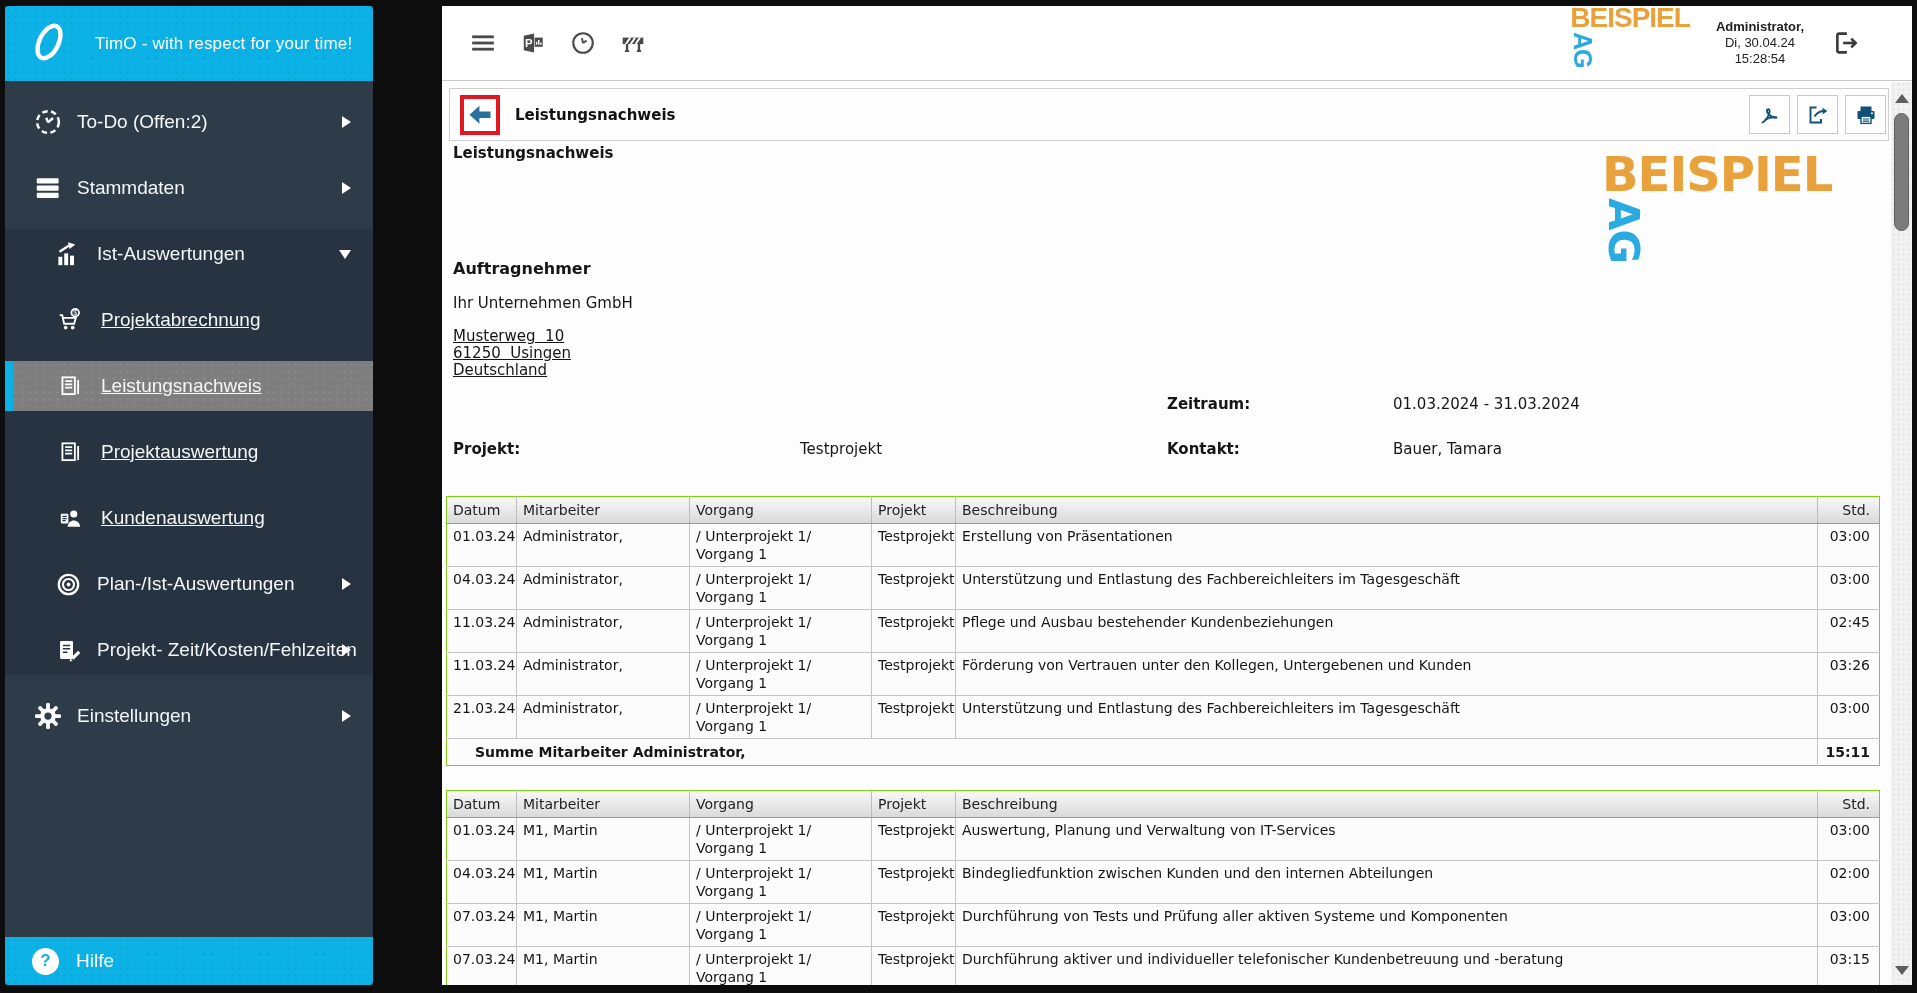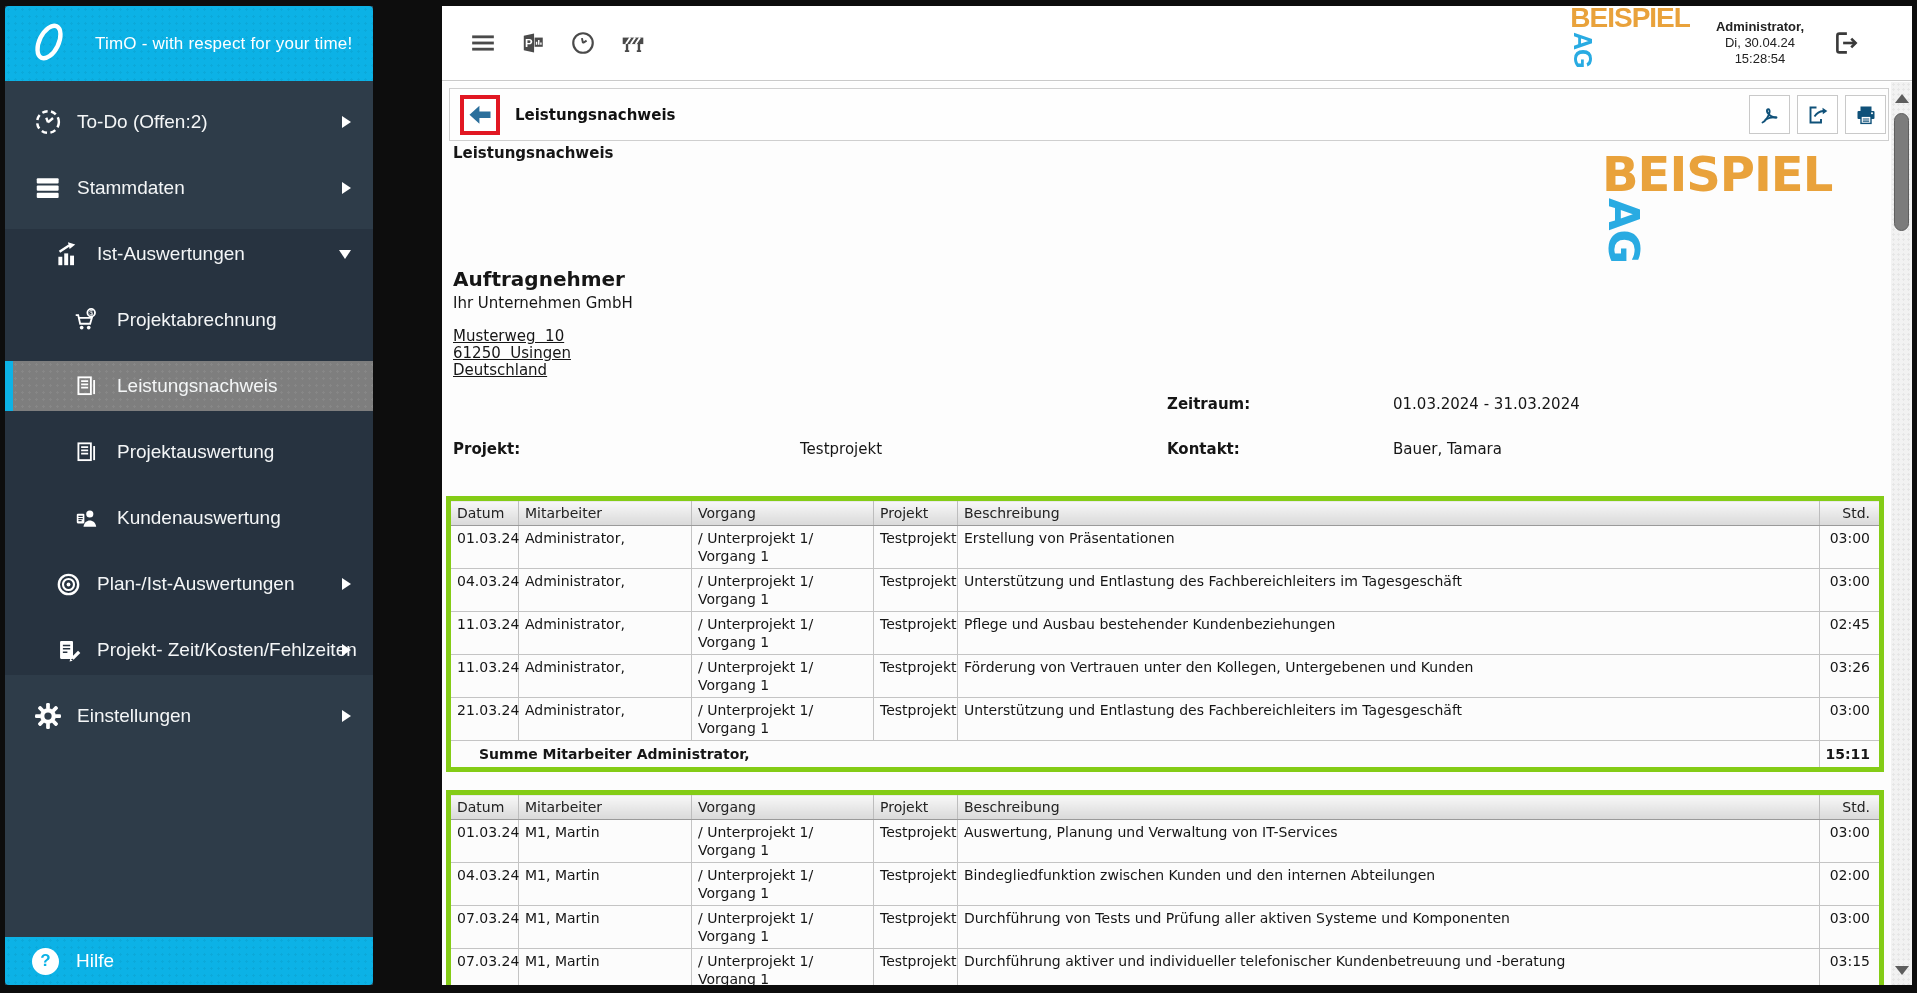--- a/index.html
+++ b/index.html
@@ -14,21 +14,21 @@
            background-image: radial-gradient(rgba(0,0,0,0.05) 1px, transparent 1.3px); background-size:7px 7px; }
   .brand-logo { margin-left:26px; flex:0 0 auto; }
   .brand-tag { color:#fff; font-size:17px; margin-left:28px; letter-spacing:.2px; }
 
   .menu-section-a { background:#2e3c49; }
   .menu-section-b { background:#273340; }
   .menu-row { height:50px; display:flex; align-items:center; position:relative; cursor:pointer; color:#f4f6f7; font-size:19px;margin-top:16px; }
   .menu-row .mi-label { white-space:nowrap; }
   .lv1 { padding-left:28px; } .lv1 .mi-icon { width:30px; height:30px; margin-right:14px; flex:0 0 auto; }
   .lv2 { padding-left:50px; } .lv2 .mi-icon { width:27px; height:27px; margin-right:15px; flex:0 0 auto; }
-  .lv3 { padding-left:68px; } .lv3 .mi-icon { width:26px; height:26px; margin-right:18px; flex:0 0 auto; }
+  .lv3 { padding-left:52px;text-decoration:underline; } .lv3 .mi-icon { width:26px; height:26px; margin-right:18px; flex:0 0 auto; }
   .mi-icon svg { width:100%; height:100%; display:block; }
   .chev { position:absolute; right:22px; width:0; height:0; }
   .chev-r { border-left:9px solid #fff; border-top:6px solid transparent; border-bottom:6px solid transparent; }
   .chev-d { border-top:9px solid #fff; border-left:6px solid transparent; border-right:6px solid transparent; }
   .menu-row.selected { background:#7e7e7e; background-image: radial-gradient(rgba(255,255,255,0.07) 1px, transparent 1.3px); background-size:7px 7px; }
   .menu-row.selected::before { content:""; position:absolute; left:0; top:0; bottom:0; width:8px; background:#0cb2e6; }
 
   .help-bar { position:absolute; left:0; right:0; bottom:0; height:48px; background:#0cb2e6; display:flex; align-items:center; cursor:pointer; border-radius:0 0 4px 4px;
               background-image: radial-gradient(rgba(0,0,0,0.05) 1px, transparent 1.3px); background-size:7px 7px; }
   .help-q { margin-left:27px; width:27px; height:27px; border-radius:50%; background:#fff; color:#0cb2e6; font-weight:bold; font-size:17px; display:flex; align-items:center; justify-content:center; }
@@ -65,34 +65,34 @@
   .tool-actions { margin-left:auto; display:flex; gap:7px; }
   .tool-actions .act { width:41px; height:39px; border:1px solid #c9c9c9; background:#fff; display:flex; align-items:center; justify-content:center; cursor:pointer; }
   .tool-actions .act svg { width:24px; height:24px; }
 
   .doc-title { position:absolute; left:11px; top:62px; font-weight:bold; font-size:15px; }
   .doc-logo { position:absolute; left:1160px; top:68px; }
   .doc-label { font-weight:bold; font-size:15px; }
   .doc-text { font-size:15px; }
   .addr { white-space:pre-wrap; line-height:17px; }
 
-  .p-auftragnehmer { position:absolute; left:11px; top:177px; font-size:20px;margin-top:8px; }
+  .p-auftragnehmer { position:absolute; left:11px; top:177px; font-size:16px; }
   .p-company { position:absolute; left:11px; top:212px; }
   .p-addr { position:absolute; left:11px; top:246px;text-decoration:underline; }
   .m-zl { position:absolute; left:725px; top:313px; }
   .m-zv { position:absolute; left:951px; top:313px; }
   .m-pl { position:absolute; left:11px;  top:358px; }
   .m-pv { position:absolute; left:358px; top:358px; }
   .m-kl { position:absolute; left:725px; top:358px; }
   .m-kv { position:absolute; left:951px; top:358px; }
 
   
   table.rep { position:absolute; left:4px; width:1433px; border-collapse:collapse; table-layout:fixed; background:#fcfcfc; font-size:14px; }
   .t1 { top:414px; } .t2 { top:708px; }
-  table.rep { border:5px solid #84cc16; }
+  table.rep { border:1px solid #84cc16; }
   table.rep th { background:linear-gradient(#f8f8f8,#d9d9d9); font-weight:normal; text-align:left; padding:4px 6px; height:27px; border-bottom:1px solid #9a9a9a; border-right:1px solid #bdbdbd; color:#222; }
   table.rep th:last-child { border-right:none; }
   table.rep td { vertical-align:top; padding:3px 6px; height:43px; border-bottom:1px solid #c4c4c4; border-right:1px solid #c4c4c4; line-height:18px; }
   table.rep td:last-child { border-right:none; }
   table.rep .c0 { white-space:nowrap; }
   table.rep td.c5, table.rep th.h5 { text-align:right; padding-right:9px;margin-top:42px; }
   table.rep tfoot td { font-weight:bold; height:26px; padding:4px 6px 4px 28px; border-top:1px solid #8f8f8f; border-bottom:none; vertical-align:middle; }
   table.rep tfoot td.sumv { text-align:right; padding:4px 9px 4px 4px; border-left:1px solid #c4c4c4; }
   col.w0{width:70px} col.w1{width:173px} col.w2{width:182px} col.w3{width:84px} col.w4{width:862px} col.w5{width:62px}
 

